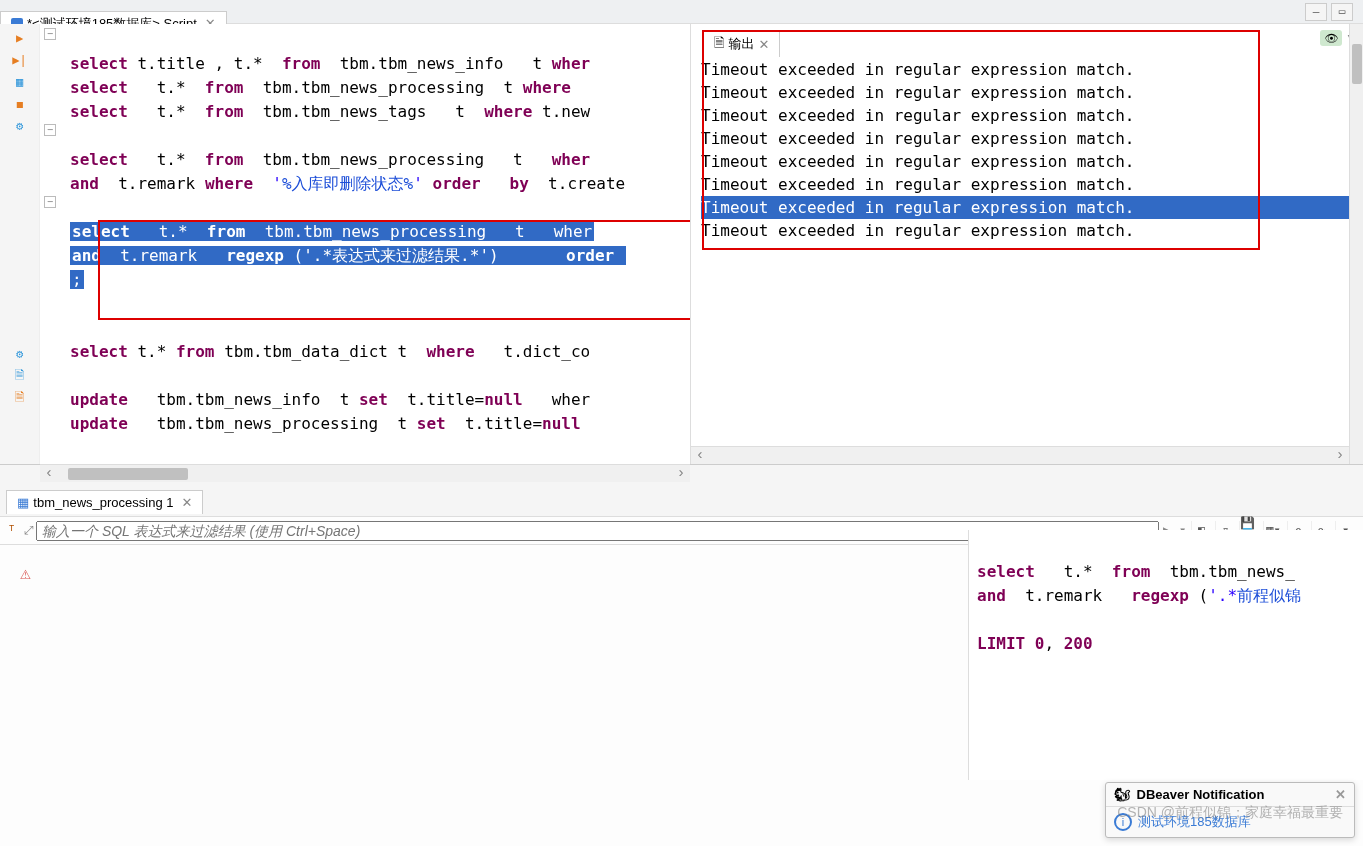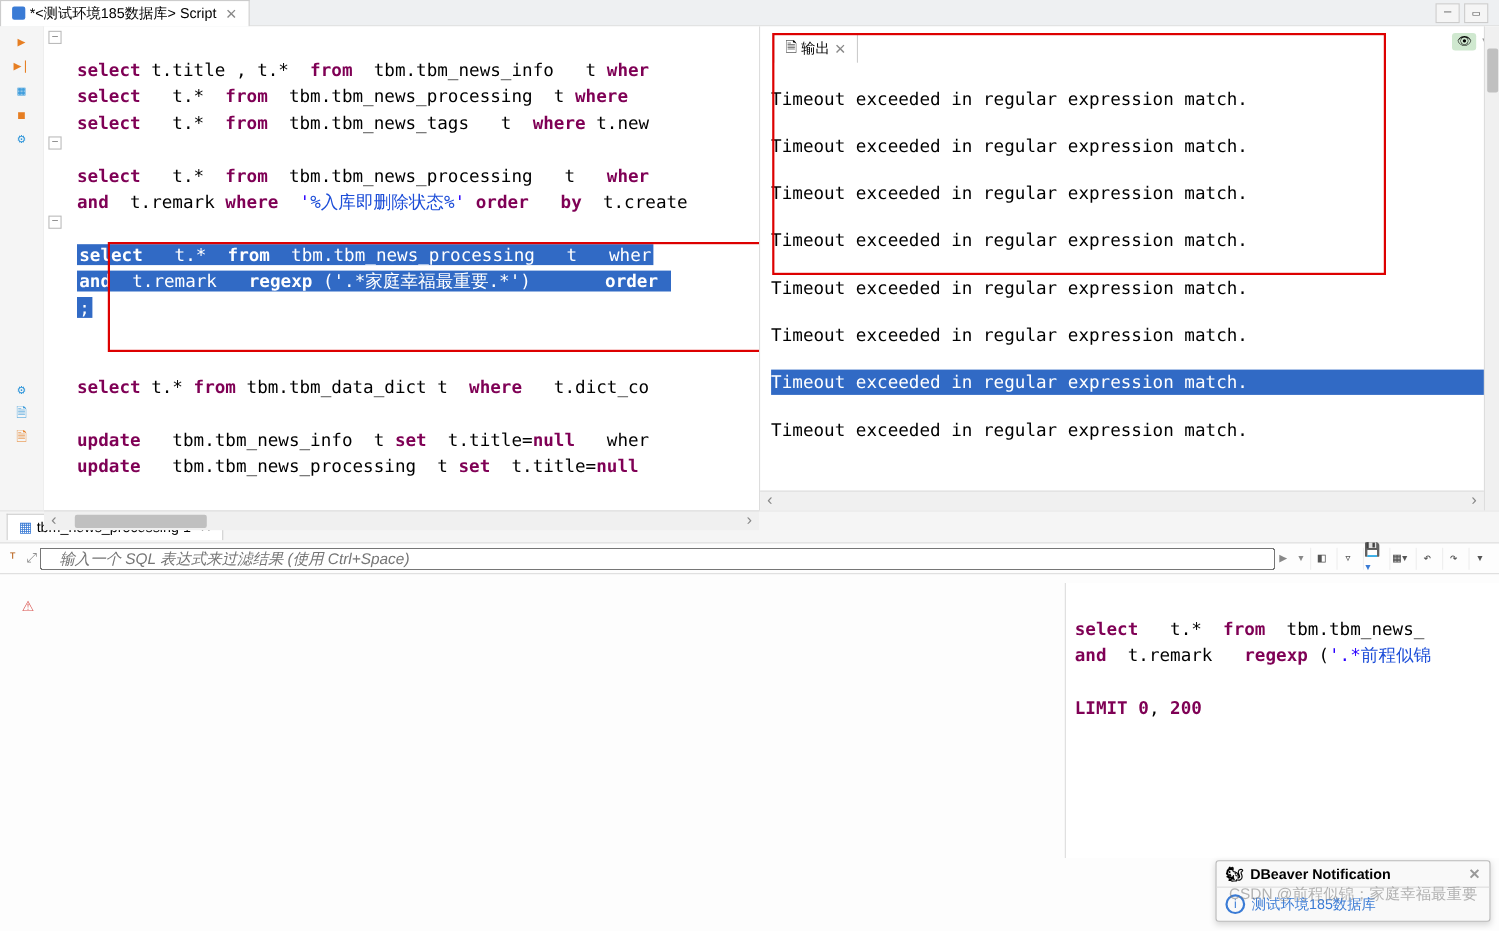--- a/index.html
+++ b/index.html
@@ -1,18 +1,18 @@
 <!DOCTYPE html>
 <html><head>
 <meta charset="utf-8">
 <style>
 * { margin:0; padding:0; box-sizing:border-box; }
 body { font-family: Consolas, "Courier New", monospace; font-size:15px; background:#fdfdfd; width:1363px; height:846px; overflow:hidden; position:relative; }
 .top { display:flex; height:24px; border-bottom:1px solid #ddd; background:#eef0f2; align-items:center; }
-.tab { display:flex; align-items:center; gap:4px; padding:2px 10px; background:#fff; border:1px solid #ccc; border-bottom:none; height:24px; font-family:"Segoe UI",sans-serif; font-size:13px; }
+.tab { display:flex; align-items:center; gap:4px; padding:2px 10px; background:#fff; border:1px solid #ccc; border-bottom:none; height:24px; font-family:"Segoe UI",sans-serif; font-size:13px;margin-top:23px; }
 .tab .ico { width:12px; height:12px; background:#3a7bd5; border-radius:2px; }
 .tab .x { color:#888; cursor:pointer; margin-left:4px; }
 .top-right { margin-left:auto; display:flex; gap:4px; padding-right:10px; }
 .top-right .btn { width:22px; height:18px; border:1px solid #ccc; background:#f5f5f5; display:flex; align-items:center; justify-content:center; font-size:11px; color:#555; }
 .main { display:flex; height:440px; }
 .gutter { width:40px; background:#f5f5f5; display:flex; flex-direction:column; align-items:center; gap:6px; padding-top:6px; border-right:1px solid #eee; }
 .gutter .gi { width:16px; height:16px; font-size:12px; color:#e67e22; display:flex; align-items:center; justify-content:center; }
 .gutter .gi.blue { color:#3498db; }
 .editor-pane { width:650px; position:relative; background:#fff; }
 .editor { padding:4px 0 4px 30px; font-family:Consolas,monospace; font-size:16px; line-height:24px; white-space:pre; overflow:hidden; position:relative; }
@@ -23,34 +23,34 @@
 .num { color:#7f0055; font-weight:bold; }
 .sel-block { background:#316ac5; color:#fff; padding:0 2px; }
 .sel-block .kw, .sel-block .str, .sel-block .cmt { color:#fff; }
 .hilite { border:2px solid #d00; position:absolute; pointer-events:none; }
 .editor-hilite { left:58px; top:196px; width:618px; height:100px; }
 .output-hilite { left:702px; top:30px; width:558px; height:220px; border:2px solid #d00; position:absolute; pointer-events:none; z-index:5; }
 .output-pane { flex:1; background:#fff; border-left:1px solid #ddd; position:relative; }
 .out-tab { position:absolute; top:6px; left:12px; background:#fff; border:1px solid #ccc; border-bottom:none; padding:2px 10px; font-family:"Segoe UI",sans-serif; font-size:13px; display:flex; gap:4px; align-items:center; }
 .out-tab .x { color:#888; }
 .out-lines { padding:34px 10px 0 10px; font-family:Consolas,monospace; font-size:16px; line-height:23px; }
-.out-line { white-space:nowrap;margin-top:20px; }
+.out-line { white-space:nowrap; }
 .out-line.sel { background:#316ac5; color:#fff; }
 .out-right-icons { position:absolute; top:6px; right:10px; display:flex; gap:4px; }
 .eye { width:22px; height:16px; background:#cfe8cf; border-radius:3px; display:flex; align-items:center; justify-content:center; font-size:11px; }
 .scroll-h { height:18px; background:#f0f0f0; border-top:1px solid #ddd; display:flex; align-items:center; }
 .scroll-h .thumb { width:120px; height:12px; background:#c0c0c0; margin-left:10px; border-radius:2px; }
 .scroll-h .arrow { width:18px; text-align:center; color:#888; }
 .results { border-top:1px solid #ccc; }
 .res-tab { display:flex; align-items:center; padding:2px 6px; background:#f5f5f5; border-bottom:1px solid #ddd; font-family:"Segoe UI",sans-serif; font-size:13px; }
 .res-tab .tab { background:#fff; }
 .filter-row { display:flex; align-items:center; border-bottom:1px solid #ddd; height:28px; padding:0 4px; }
 .filter-row .fsql { font-family:Consolas,monospace; font-size:14px; color:#b05000; padding:0 4px; white-space:nowrap; overflow:hidden; width:320px; }
 .filter-row .ficon { width:16px; font-size:12px; color:#888; padding:0 4px; }
-.filter-row .fhint { flex:1; font-style:italic; color:#999; font-family:"Segoe UI",sans-serif; font-size:14px; padding-left:16px; }
+.filter-row .fhint { flex:1; font-style:italic; color:#999; font-family:"Segoe UI",sans-serif; font-size:14px; padding-left:4px; }
 .filter-row .fbtns { display:flex; gap:4px; padding-right:4px; }
 .filter-row .fbtn { width:20px; height:20px; display:flex; align-items:center; justify-content:center; font-size:12px; color:#555; border-left:1px solid #eee; }
 .err-row { display:flex; align-items:center; padding:14px 20px; gap:16px; }
 .err-ico { color:#d9534f; font-size:18px; }
 .err-txt { font-family:"Segoe UI",sans-serif; font-size:15px; }
 .detail-btn { padding:4px 14px; border:1px solid #aaa; background:#f5f5f5; font-family:"Segoe UI",sans-serif; font-size:13px; cursor:pointer; }
 .warn-ico { color:#d9534f; font-size:16px; border:1px solid #ccc; padding:2px 6px; }
 .right-sql { position:absolute; right:0; top:530px; width:395px; height:250px; border-left:1px solid #ddd; background:#fff; padding:6px 8px; font-family:Consolas,monospace; font-size:16px; line-height:24px; white-space:pre; overflow:hidden; }
 .notif { position:absolute; right:8px; bottom:8px; width:250px; border:1px solid #bbb; background:#f9f9f9; border-radius:3px; font-family:"Segoe UI",sans-serif; font-size:13px; box-shadow:0 2px 6px rgba(0,0,0,.15); }
 .notif .nhead { padding:4px 8px; border-bottom:1px solid #ddd; font-weight:bold; display:flex; align-items:center; gap:6px; }
@@ -91,21 +91,21 @@
   <div class="editor-pane">
     <div class="editor">
 <span class="fold" style="top:4px">−</span><span class="kw">select</span> t.title , t.*  <span class="kw">from</span>  tbm.tbm_news_info   t <span class="kw">wher</span>
 <span class="kw">select</span>   t.*  <span class="kw">from</span>  tbm.tbm_news_processing  t <span class="kw">where</span> 
 <span class="kw">select</span>   t.*  <span class="kw">from</span>  tbm.tbm_news_tags   t  <span class="kw">where</span> t.new
 
 <span class="fold" style="top:100px">−</span><span class="kw">select</span>   t.*  <span class="kw">from</span>  tbm.tbm_news_processing   t   <span class="kw">wher</span>
 <span class="kw">and</span>  t.remark <span class="kw">where</span>  <span class="str">'</span><span class="cmt">%入库即删除状态%</span><span class="str">'</span> <span class="kw">order</span>   <span class="kw">by</span>  t.create
 
 <span class="fold" style="top:172px">−</span><span class="sel-block"><span class="kw">select</span>   t.*  <span class="kw">from</span>  tbm.tbm_news_processing   t   wher</span>
-<span class="sel-block"><span class="kw">and</span>  t.remark   <span class="kw">regexp</span> (<span class="str">'.*</span><span class="cmt">家庭幸福最重要</span><span class="str">.*'</span>)       <span class="kw">order</span> </span>
+<span class="sel-block"><span class="kw">and</span>  t.remark   <span class="kw">regexp</span> (<span class="str">'.*</span><span class="cmt">表达式来过滤结果</span><span class="str">.*'</span>)       <span class="kw">order</span> </span>
 <span class="sel-block">;</span>
 
 
 <span class="kw">select</span> t.* <span class="kw">from</span> tbm.tbm_data_dict t  <span class="kw">where</span>   t.dict_co
 
 <span class="kw">update</span>   tbm.tbm_news_info  t <span class="kw">set</span>  t.title=<span class="kw">null</span>   wher
 <span class="kw">update</span>   tbm.tbm_news_processing  t <span class="kw">set</span>  t.title=<span class="kw">null</span>
     </div>
     <div class="hilite editor-hilite"></div>
     <div class="scroll-h">

